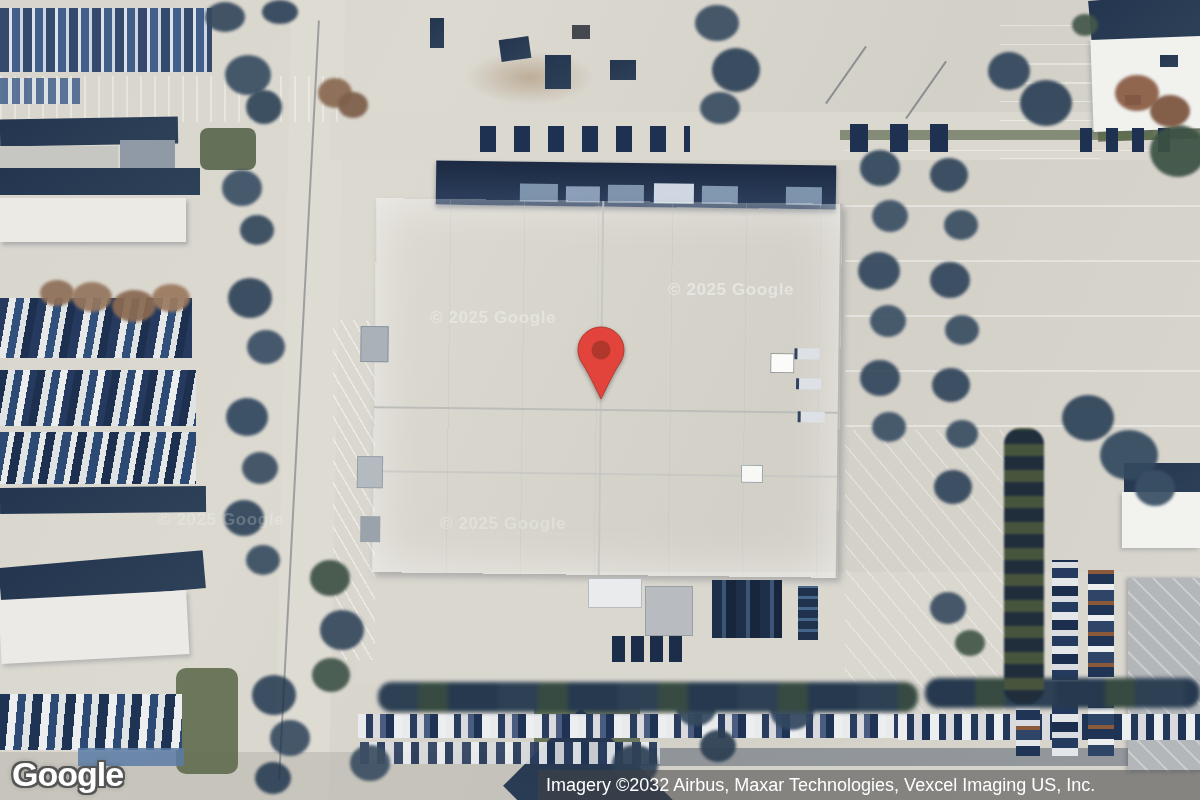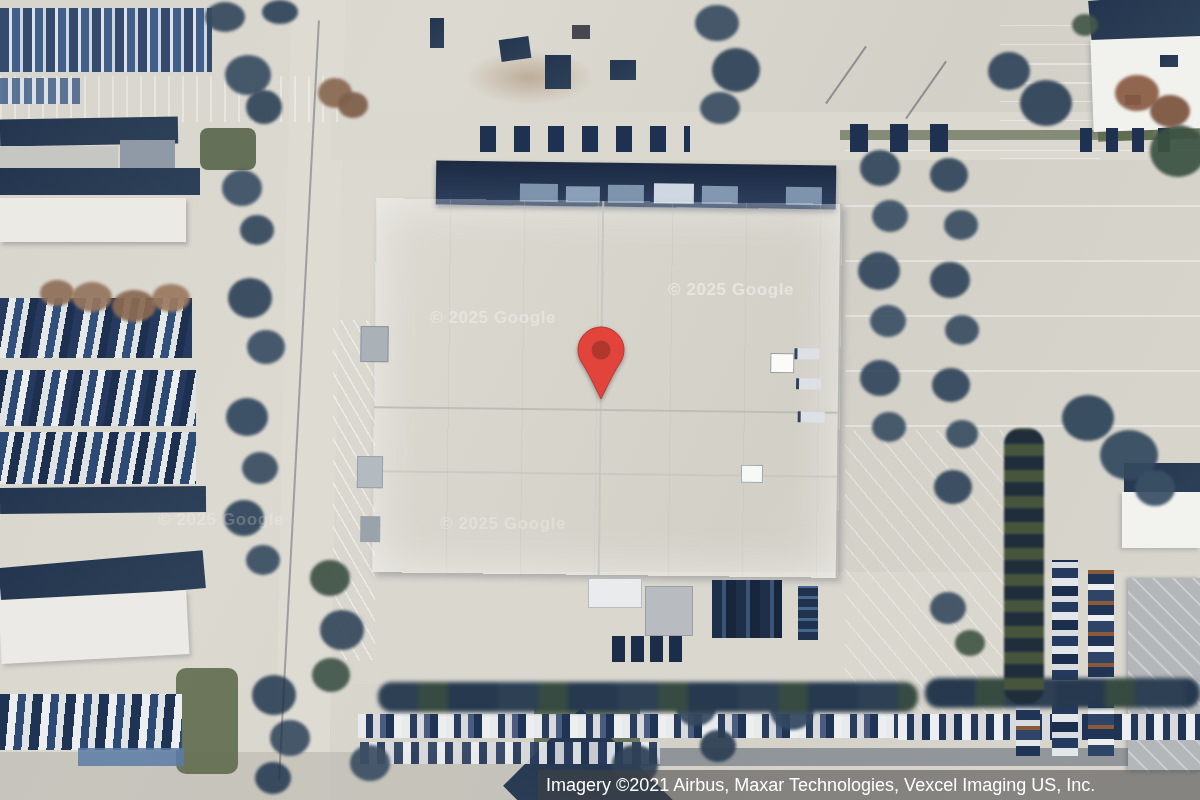--- a/index.html
+++ b/index.html
@@ -205,15 +205,16 @@
   <span class="wm" style="left:430px;top:308px;opacity:.8;">© 2025 Google</span>
   <span class="wm" style="left:668px;top:280px;">© 2025 Google</span>
   <span class="wm" style="left:440px;top:514px;opacity:.6;">© 2025 Google</span>
   <span class="wm" style="left:158px;top:510px;opacity:.5;">© 2025 Google</span>
 
   <svg id="pin" viewBox="0 0 48 74" xmlns="http://www.w3.org/2000/svg">
     <path stroke="#b33a30" stroke-width="1" d="M24 1C11.3 1 1 11.2 1 23.8c0 5.8 2.1 10.7 5.6 15.7C11 45.8 24 73 24 73s13-27.2 17.4-33.5c3.5-5 5.6-9.9 5.6-15.7C47 11.2 36.7 1 24 1z" fill="#e2443b"></path>
     <circle cx="24" cy="24" r="9.5" fill="#b0372b"></circle>
   </svg>
 
-  <div id="attribution">Imagery ©2021 Airbus, Maxar Technologies, Vexcel Imaging US, Inc.</div>
+  <div id="logo">Google</div>
+  <div id="attribution">Imagery ©2032 Airbus, Maxar Technologies, Vexcel Imaging US, Inc.</div>
 
 </div>
 
 </body></html>

